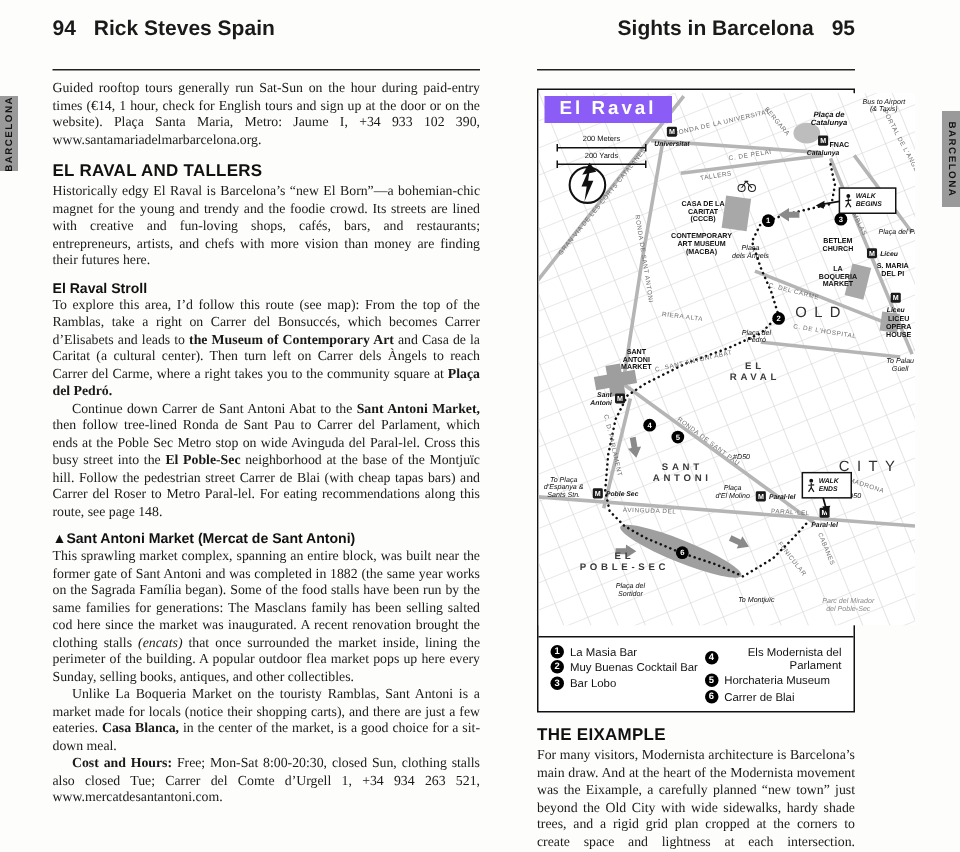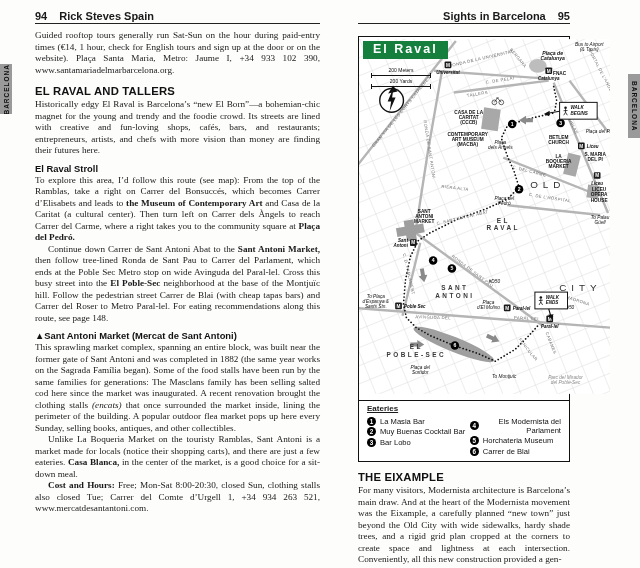--- a/index.html
+++ b/index.html
@@ -13,33 +13,33 @@
             font-size:6.5px;letter-spacing:1px;color:#111;}
   .tab-left{left:0;top:64px;width:12px;height:50px;}
   .tab-left span{transform:rotate(180deg);}
   .tab-right{right:0;top:74px;width:12px;height:64px;}
 
   
   .page-left{position:absolute;left:35px;top:10px;width:285px;}
   .page-right{position:absolute;left:358px;top:10px;width:212px;}
 
   .phead{display:flex;align-items:center;gap:12px;border-bottom:1.2px solid #222;
-         padding-bottom:1px;font-family:"Liberation Sans",sans-serif;font-weight:bold;font-size:11px;}
+         padding-bottom:20px;font-family:"Liberation Sans",sans-serif;font-weight:bold;font-size:14px;}
   .phead.right{justify-content:flex-end;}
 
   .body-text p{margin:0;font-size:9.2px;line-height:11.5px;text-align:justify;}
   .body-text p.ind{text-indent:13px;}
   .mt{margin-top:6px !important;}
   h2.section{font-family:"Liberation Sans",sans-serif;font-size:11.3px;letter-spacing:.2px;
              margin:9px 0 2px 0;color:#111;}
   h3.sub{font-family:"Liberation Sans",sans-serif;font-size:9.4px;margin:6px 0 1px 0;color:#111;}
 
   
   .map-box{position:relative;margin-top:12px;border:1.5px solid #111;background:#fff;}
-  .map-title{position:absolute;left:4px;top:4px;background:#15803d;color:#fff;
+  .map-title{position:absolute;left:4px;top:4px;background:#8b5cf6;color:#fff;
              font-family:"Liberation Sans",sans-serif;font-weight:bold;font-size:12.5px;
              letter-spacing:2px;padding:1px 10px 3px 10px;z-index:3;}
   .scale{position:absolute;left:12px;top:30px;width:60px;z-index:3;
          font-family:"Liberation Sans",sans-serif;font-size:5px;text-align:center;color:#111;}
   .bracket{position:relative;height:5px;border-left:1px solid #111;border-right:1px solid #111;}
   .bracket:after{content:"";position:absolute;left:0;right:0;top:2px;border-top:1px solid #111;}
   svg text{font-family:"Liberation Sans",sans-serif;}
   text.st{font-size:4.3px;fill:#6e6e6e;letter-spacing:.4px;text-anchor:middle;}
   text.poi{font-size:4.8px;font-weight:bold;fill:#111;text-anchor:middle;}
   text.it{font-size:4.8px;font-style:italic;fill:#111;text-anchor:middle;}
@@ -298,21 +298,20 @@
               <path d="M0 -2.2 L0 1 M-2 -0.5 L2 -0.8 M0 1 L-1.8 4 M0 1 L1.8 4"></path>
             </g>
             <text x="189" y="263" class="walk" text-anchor="start"><tspan x="189" dy="0">WALK</tspan><tspan x="189" dy="5.4">ENDS</tspan></text>
             <path d="M192 273 L194 280" stroke="#111" stroke-width="1.2" fill="none"></path>
             <polygon points="194.8,283.5 191.4,278.8 196.9,278.3" fill="#111"></polygon>
           </g>
         </g>
     </svg>
 
     <div class="legend">
-      <div class="ltitle">Eateries</div>
       <div class="lcols">
         <div class="lcol1" id="lcol1">
             <div class="lrow">
               <span class="badge">1</span>
               <span>La Masia Bar</span>
             </div>
             <div class="lrow">
               <span class="badge">2</span>
               <span>Muy Buenas Cocktail Bar</span>
             </div>

